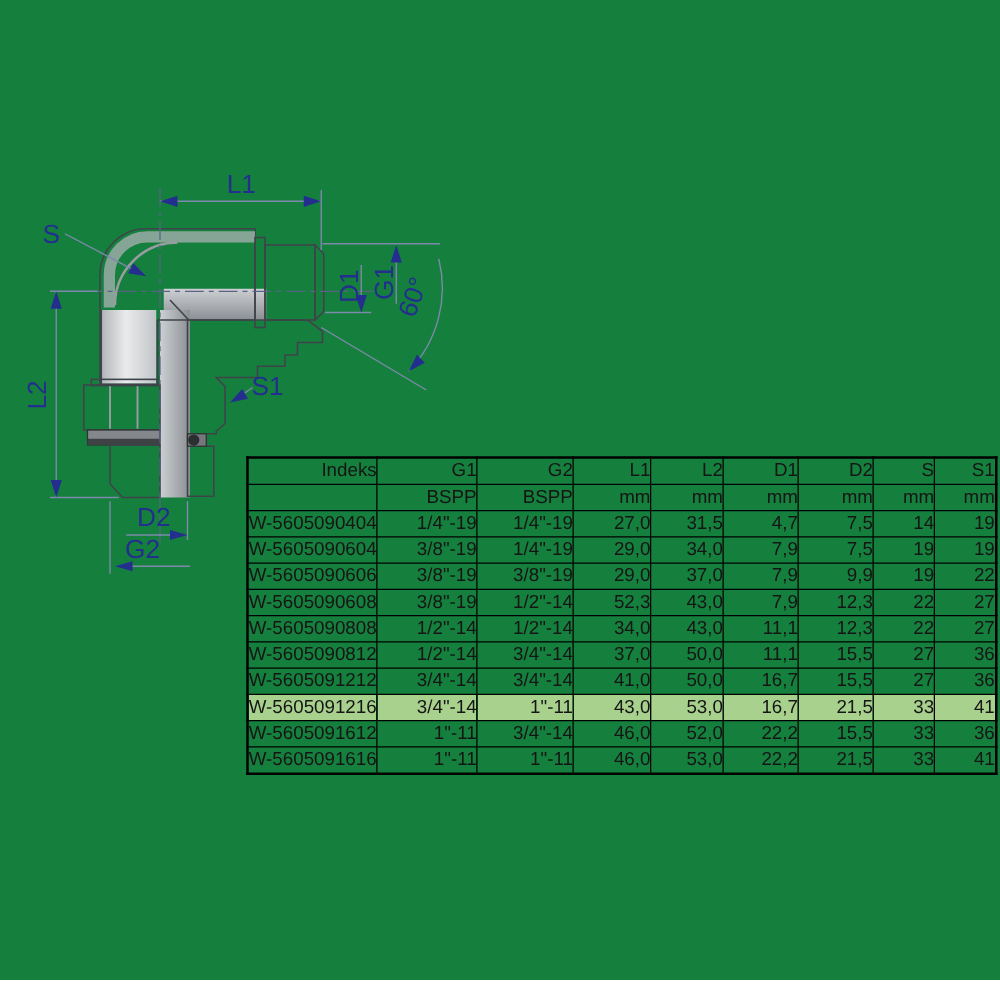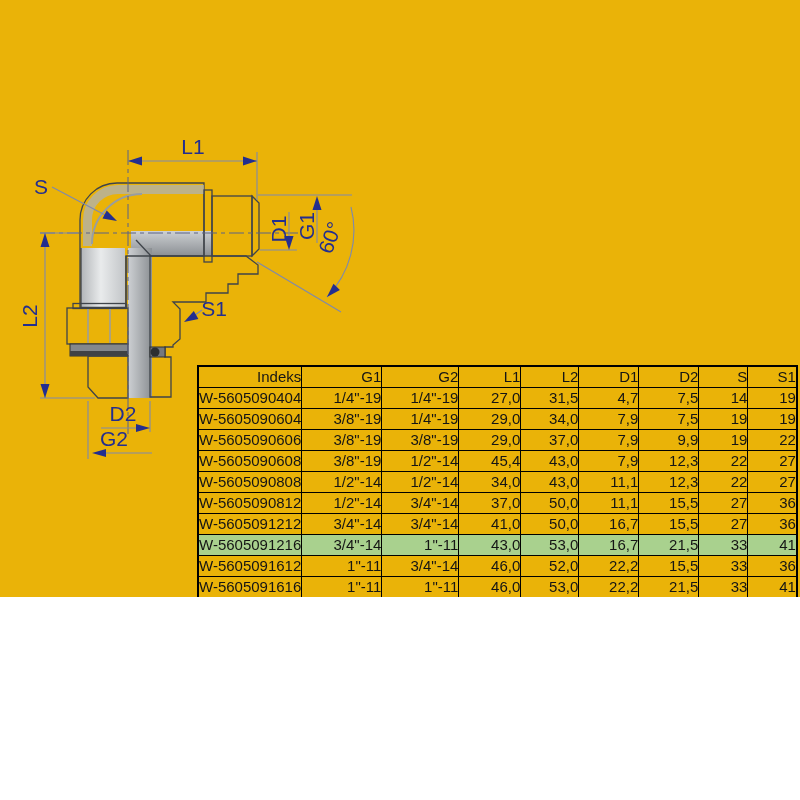--- a/index.html
+++ b/index.html
@@ -1,16 +1,16 @@
 <!DOCTYPE html>
 <html style="--accent: #232e8f; --dimline: #7e89ad;"><head>
 <meta charset="utf-8">
 <style>
   html,body{margin:0;padding:0;background:#fff;}
-  .canvas{position:relative;width:800px;height:597px;background:#eab308;overflow:hidden;
+  .canvas{position:relative;width:800px;height:784px;background:#15803d;overflow:hidden;
           font-family:"Liberation Sans",sans-serif;}
   .canvas > svg{position:absolute;left:0;top:0;}
 
   
   svg text{font-family:"Liberation Sans",sans-serif;font-size:21px;fill:var(--accent,#232e8f);}
   .dimline{stroke:var(--dimline,#7e89ad);stroke-width:1.1;fill:none;}
   .arr{fill:var(--accent,#232e8f);stroke:none;}
   .edge{stroke:#3f444a;stroke-width:1.3;fill:none;}
   .centerline{stroke:#5a6386;stroke-width:1;fill:none;stroke-dasharray:15 4 4 4;}
 
@@ -172,20 +172,31 @@
           <th>Indeks</th>
           <th>G1</th>
           <th>G2</th>
           <th>L1</th>
           <th>L2</th>
           <th>D1</th>
           <th>D2</th>
           <th>S</th>
           <th>S1</th>
         </tr>
+      <tr>
+          <td></td>
+          <td>BSPP</td>
+          <td>BSPP</td>
+          <td>mm</td>
+          <td>mm</td>
+          <td>mm</td>
+          <td>mm</td>
+          <td>mm</td>
+          <td>mm</td>
+        </tr>
     </thead>
     <tbody>
         <tr>
           <td>W-5605090404</td>
           <td>1/4"-19</td>
           <td>1/4"-19</td>
           <td>27,0</td>
           <td>31,5</td>
           <td>4,7</td>
           <td>7,5</td>
@@ -211,21 +222,21 @@
           <td>37,0</td>
           <td>7,9</td>
           <td>9,9</td>
           <td>19</td>
           <td>22</td>
         </tr>
         <tr>
           <td>W-5605090608</td>
           <td>3/8"-19</td>
           <td>1/2"-14</td>
-          <td>45,4</td>
+          <td>52,3</td>
           <td>43,0</td>
           <td>7,9</td>
           <td>12,3</td>
           <td>22</td>
           <td>27</td>
         </tr>
         <tr>
           <td>W-5605090808</td>
           <td>1/2"-14</td>
           <td>1/2"-14</td>

